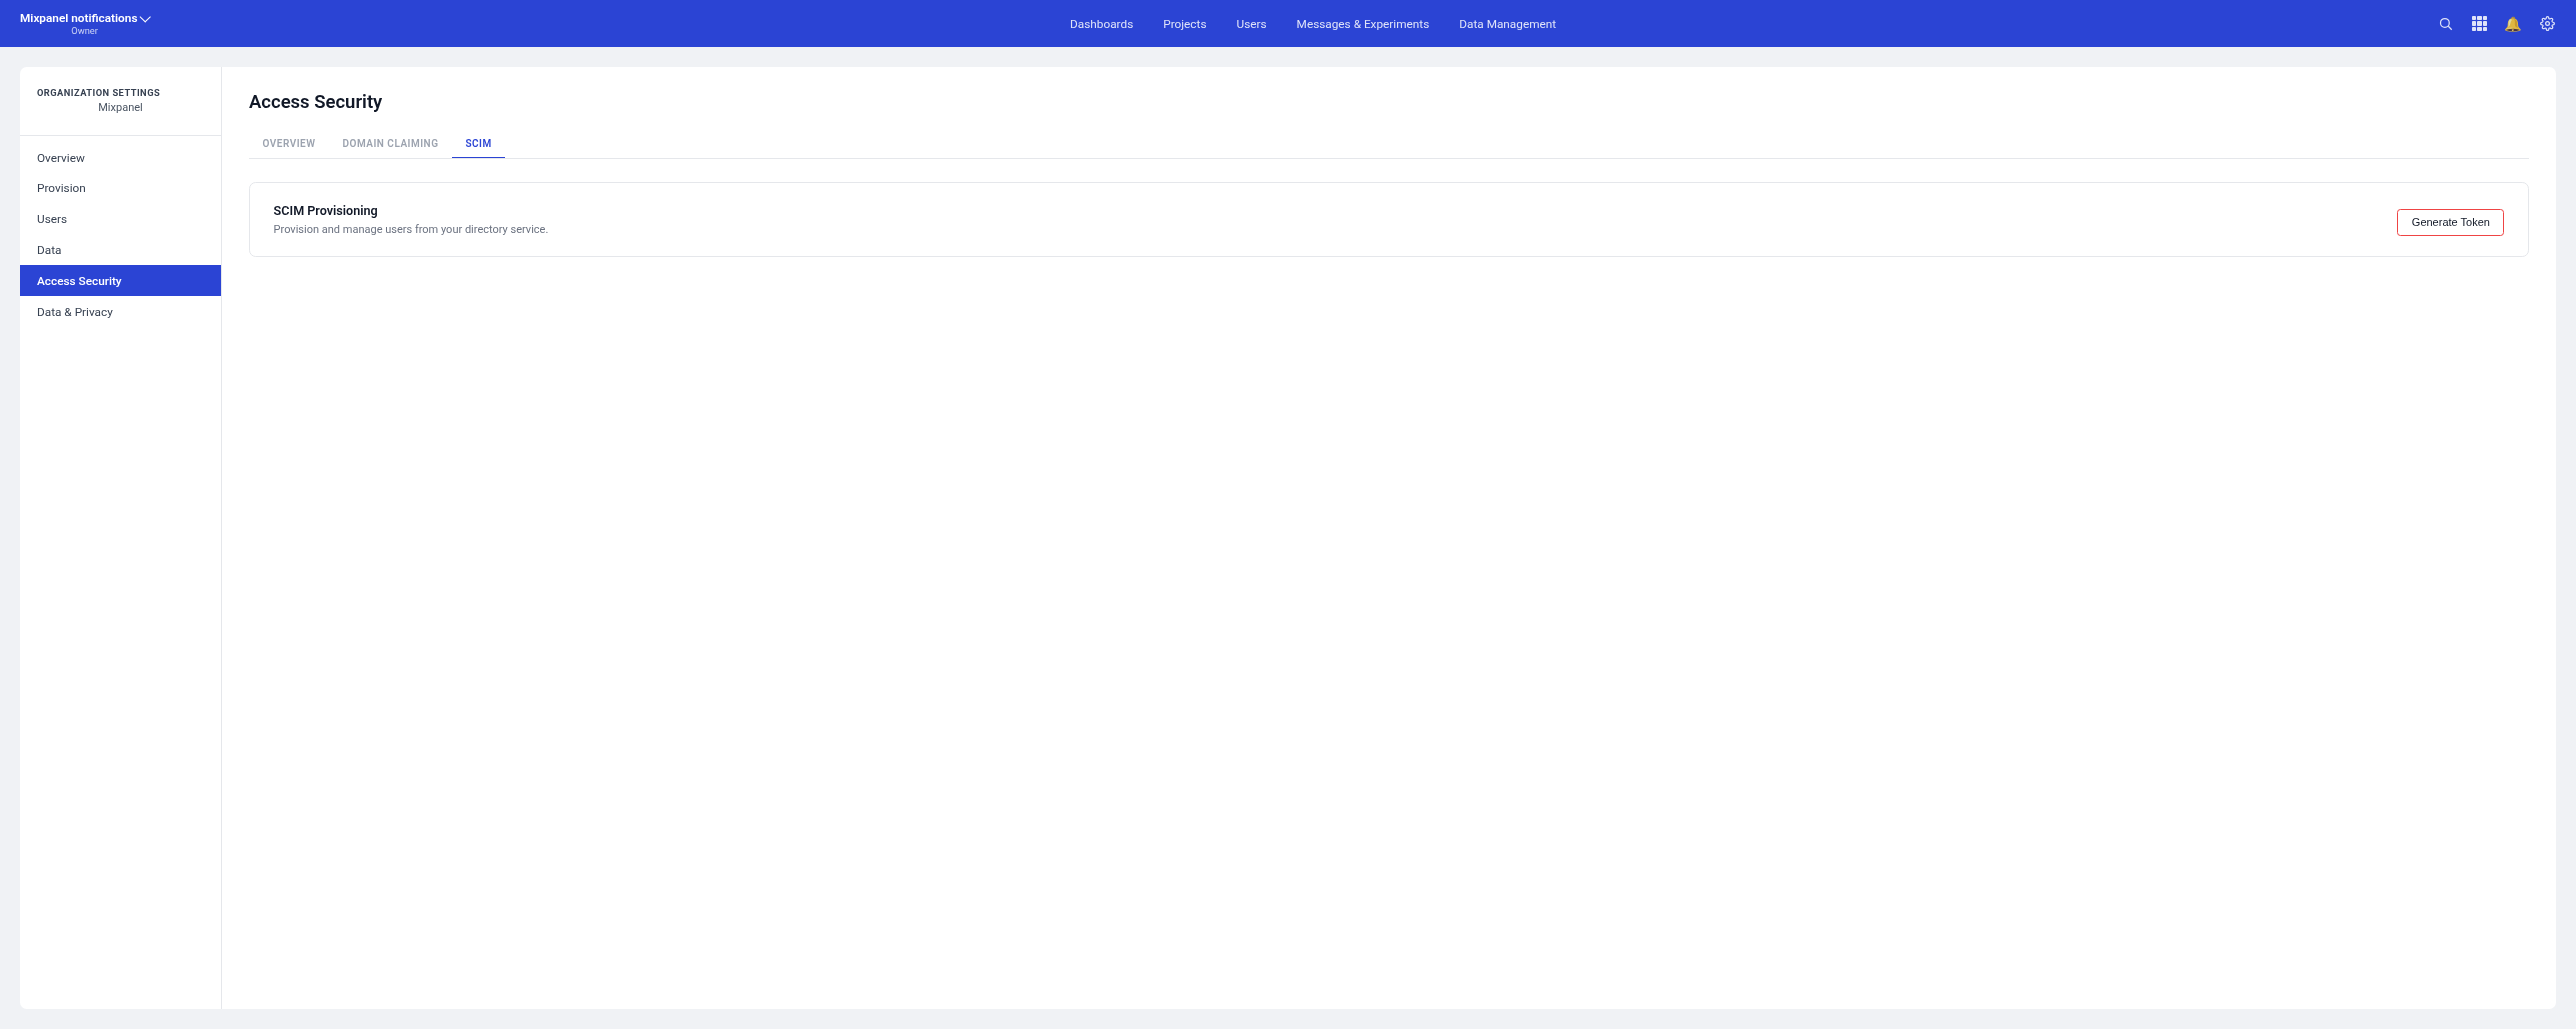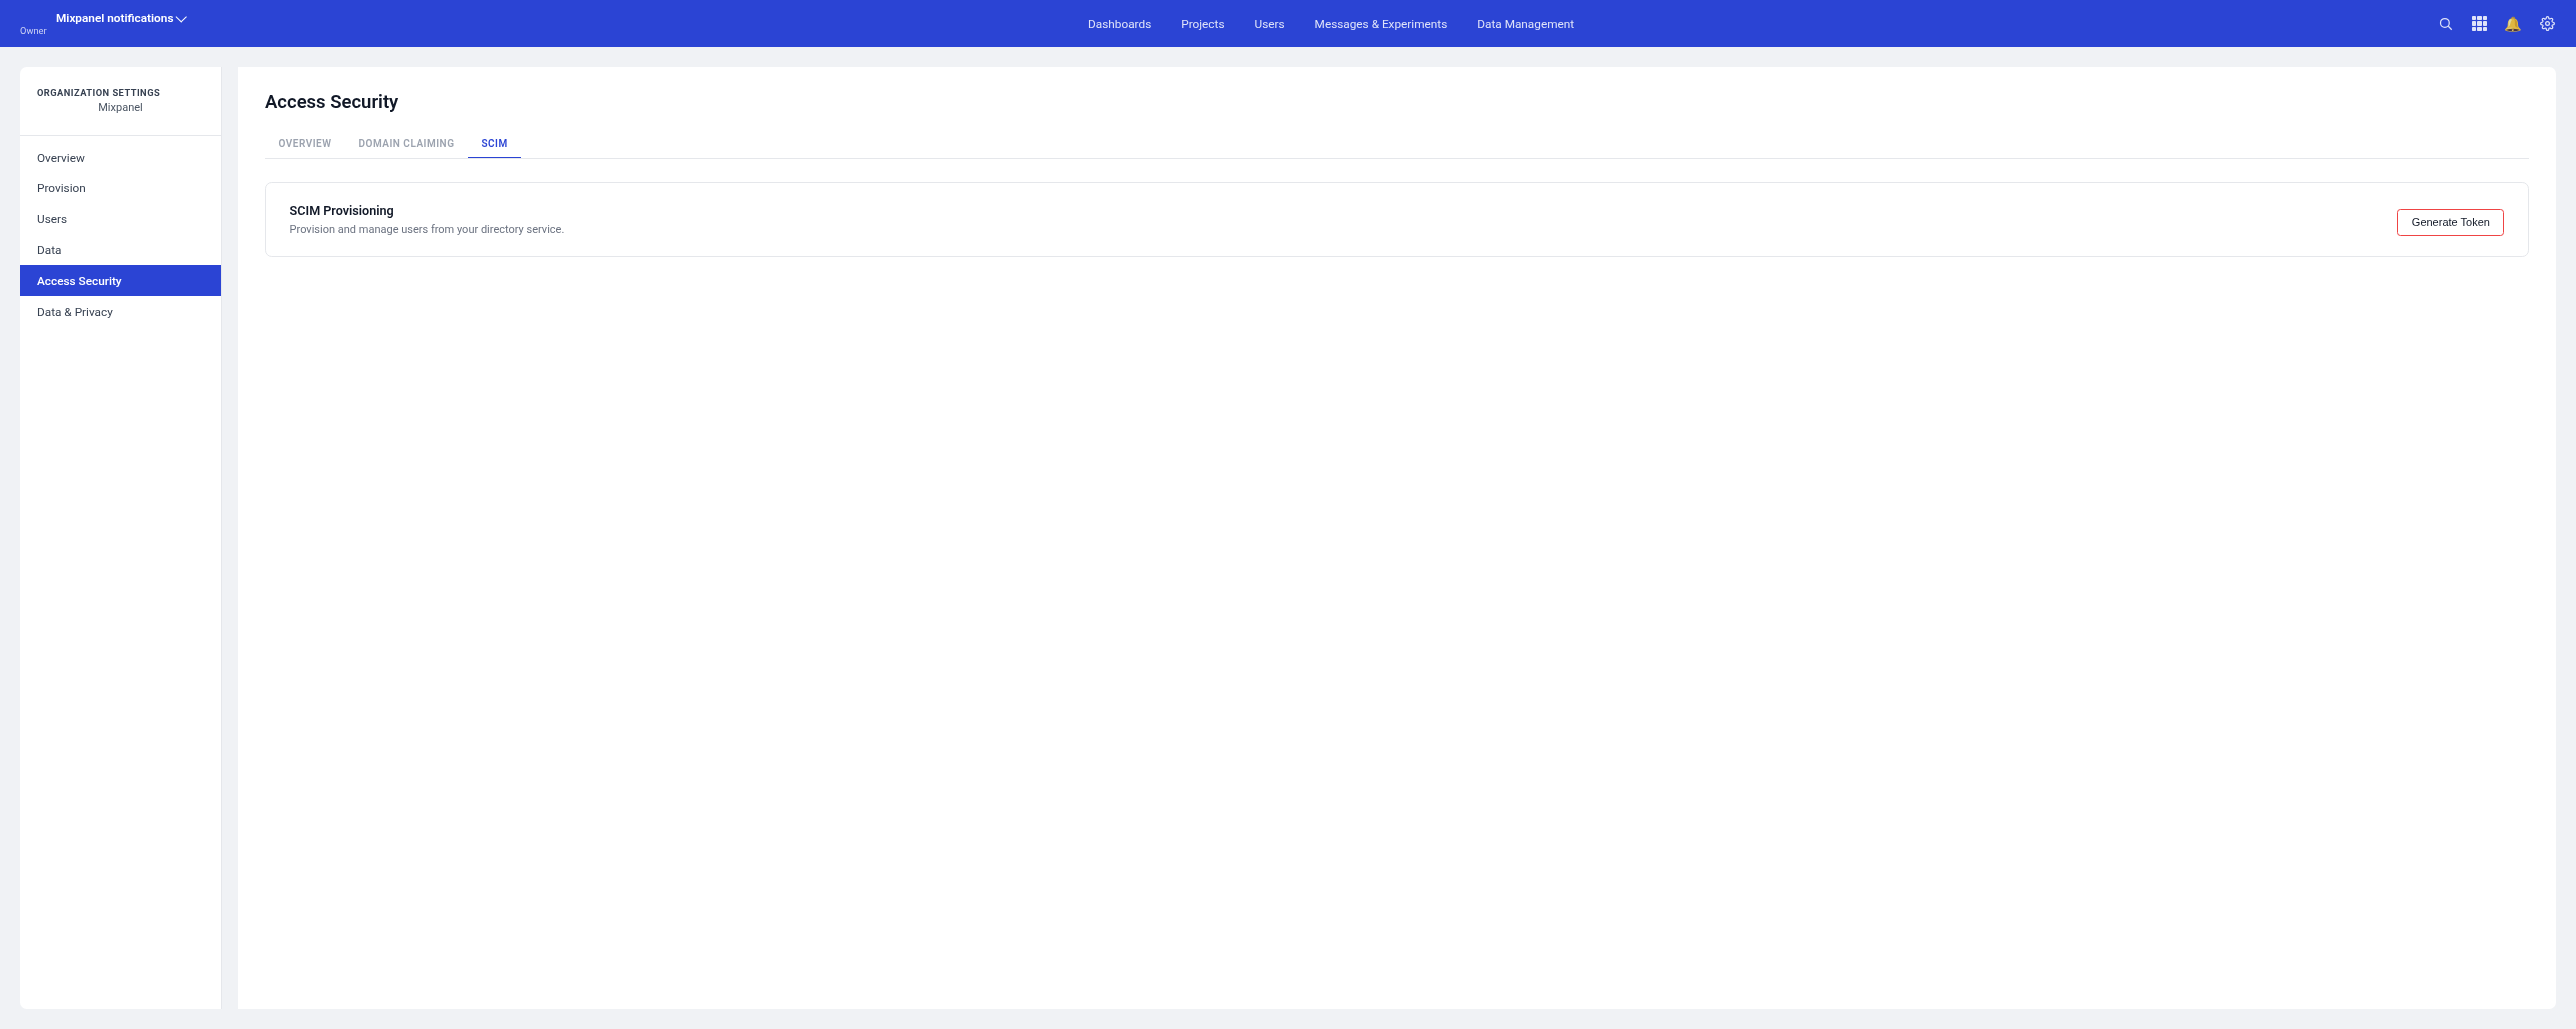--- a/index.html
+++ b/index.html
@@ -19,25 +19,25 @@
       flex-direction: column;
       margin-right: 40px;
       cursor: pointer;
     }
     .topnav-brand-name {
       display: flex;
       align-items: center;
       font-size: 11.8px;
       font-weight: 600;
       color: white;
-      margin-left: 36px;
     }
     .topnav-brand-role {
       font-size: 9.3px;
       color: rgba(255,255,255,0.75);
+      text-align: center;
     }
     .topnav-links {
       display: flex;
       gap: 30px;
       flex: 1;
       justify-content: center;
     }
     .topnav-link {
       color: rgba(255,255,255,0.85);
       font-size: 11.8px;
@@ -57,21 +57,21 @@
       height: 17px;
       display: flex;
       align-items: center;
       justify-content: center;
     }
 
     
     .main-layout {
       display: flex;
       padding: 20px;
-      gap: 16px;
+      gap: 0;
       min-height: calc(100vh - 47px);
       border-radius: 27px;
     }
 
     
     .sidebar {
       background: white;
       width: 202px;
       min-width: 202px;
       border-radius: 6.7px 0 0 6.7px;

